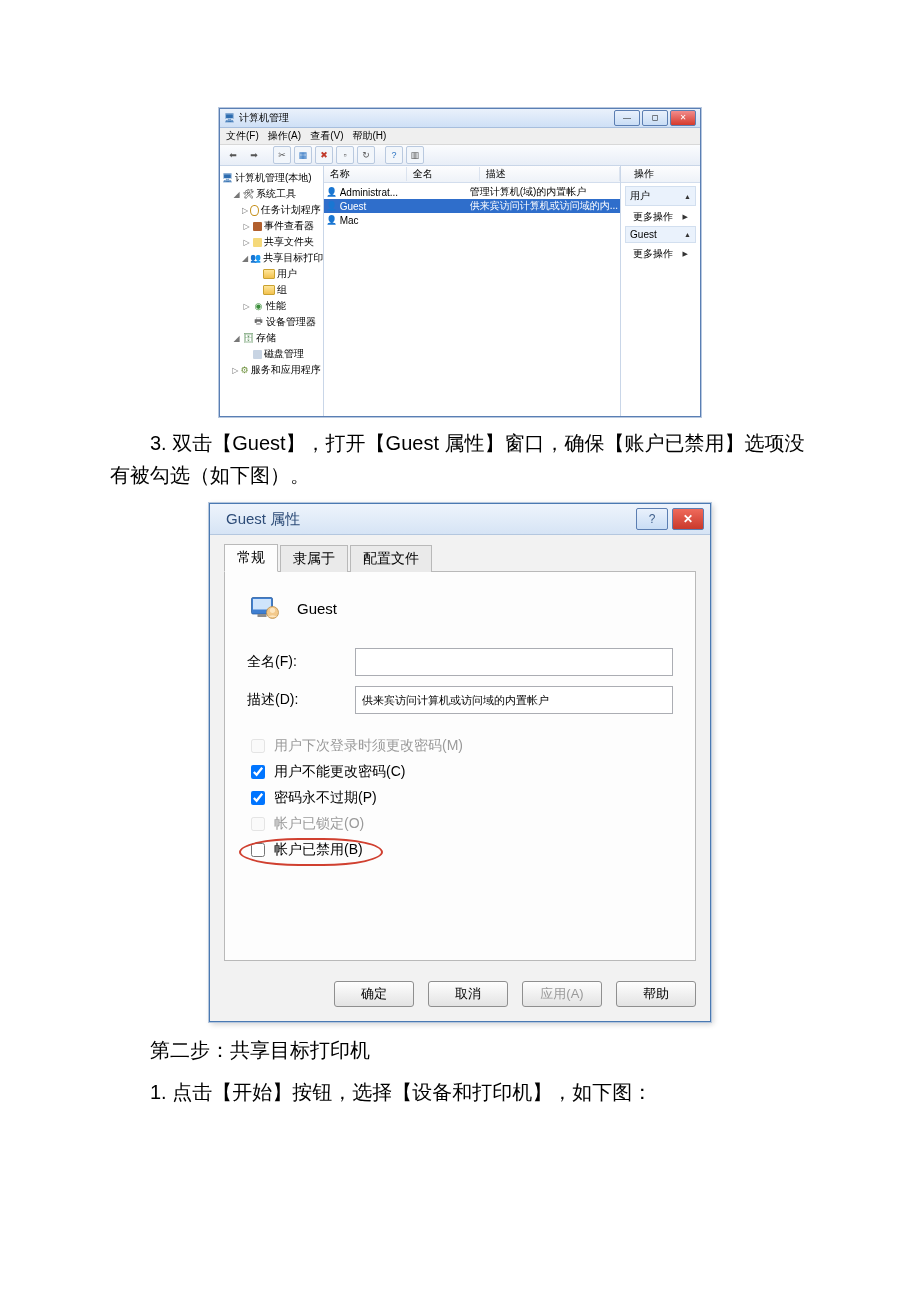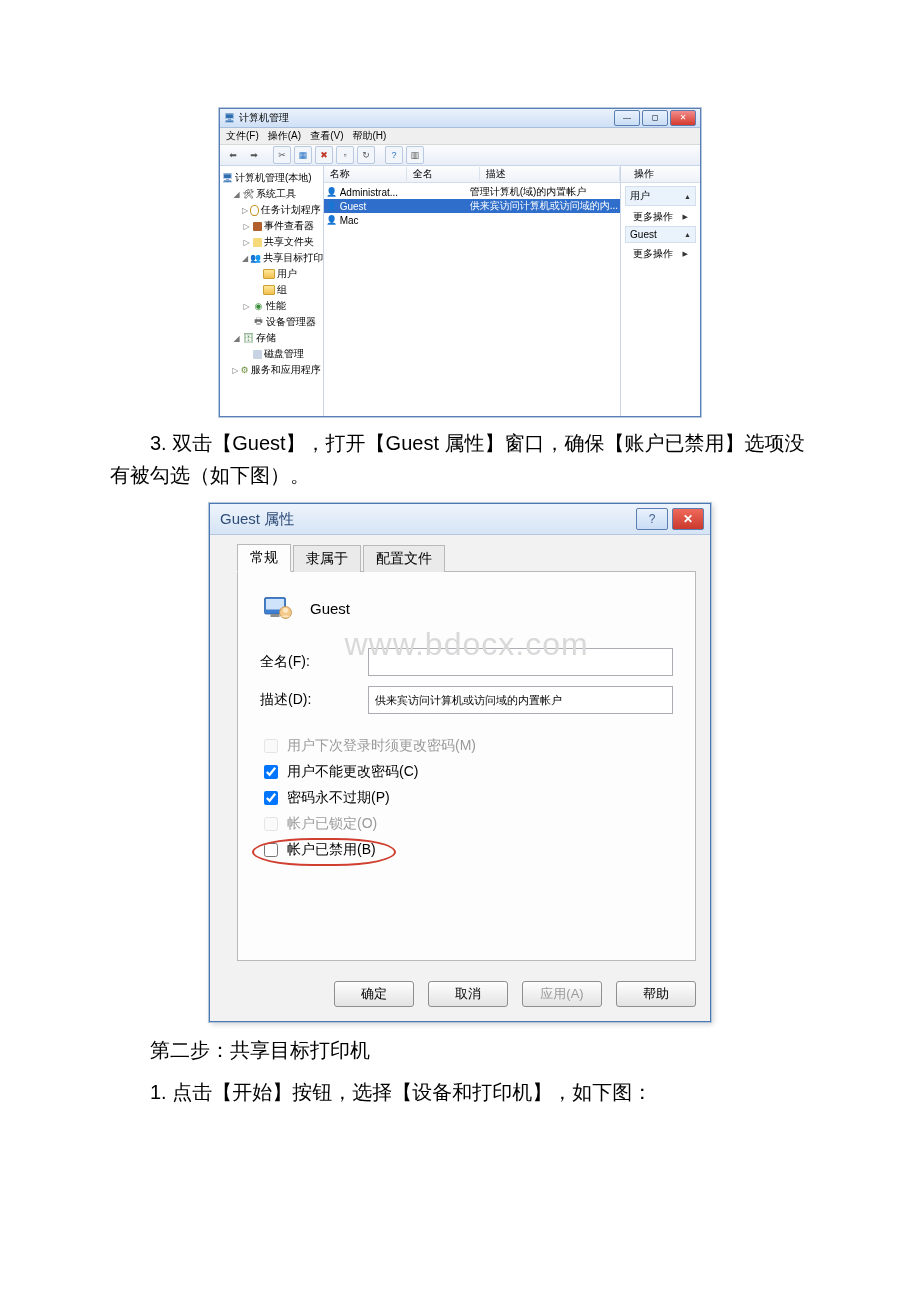--- a/index.html
+++ b/index.html
@@ -199,32 +199,32 @@
     box-shadow: 0 0 0 1px #b6c7dd, 2px 2px 6px rgba(0,0,0,.2);
     font-family: "SimSun","Microsoft YaHei", sans-serif;
   }
   .dlg-title {
     height: 30px;
     background: linear-gradient(#eef4fc,#d6e4f5);
     border-bottom: 1px solid #b4c7df;
     display: flex;
     align-items: center;
     justify-content: space-between;
-    padding: 0 6px 0 10px;
+    padding: 0 6px 0 16px;
   }
   .dlg-title-text { color: #2d4c78; font-size: 15px; }
   .dlg-title-btns { display: flex; gap: 4px; }
   .dlg-help-btn, .dlg-close-btn {
     width: 30px; height: 20px; border: 1px solid #5b7eb2; border-radius: 2px;
     display: flex; align-items: center; justify-content: center; font-size: 12px;
   }
   .dlg-help-btn { background: linear-gradient(#e9f1fc,#c9ddf5); color: #3f5f8c; }
   .dlg-close-btn { background: linear-gradient(#ef6a5b,#c9392c); color: #fff; font-weight: bold; }
   .dlg-content {
-    padding: 8px 14px 10px 27px;
+    padding: 8px 14px 10px 14px;
     background: #f2f2f2;
   }
   .tabstrip {
     display: flex;
     align-items: flex-end;
     border-bottom: 1px solid #b9b9b9;
     margin-bottom: 0;
   }
   .tab {
     padding: 4px 12px;
@@ -494,21 +494,20 @@
         <div class="dlg-close-btn">✕</div>
       </div>
     </div>
     <div class="dlg-content">
       <div class="tabstrip">
         <div class="tab active">常规</div>
         <div class="tab">隶属于</div>
         <div class="tab">配置文件</div>
       </div>
       <div class="tab-panel">
-        <div class="watermark">www.bdocx.com</div>
         <div class="user-head">
           <div class="user-icon">
             <svg viewBox="0 0 48 48">
               <rect x="6" y="10" width="28" height="22" rx="2" fill="#3f7fd1" stroke="#2b5f9e"></rect>
               <rect x="8" y="12" width="24" height="14" fill="#cfe4fb"></rect>
               <rect x="14" y="32" width="12" height="4" fill="#8c8c8c"></rect>
               <circle cx="34" cy="30" r="8" fill="#f3c98b" stroke="#b98b43"></circle>
               <circle cx="34" cy="27" r="3.5" fill="#fde6c0"></circle>
               <path d="M28 36 q6 -5 12 0" fill="#fde6c0"></path>
             </svg>

